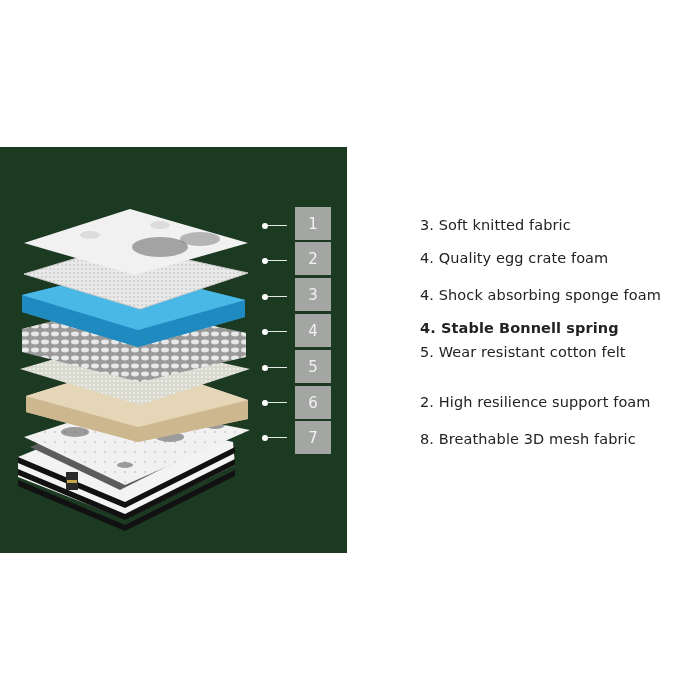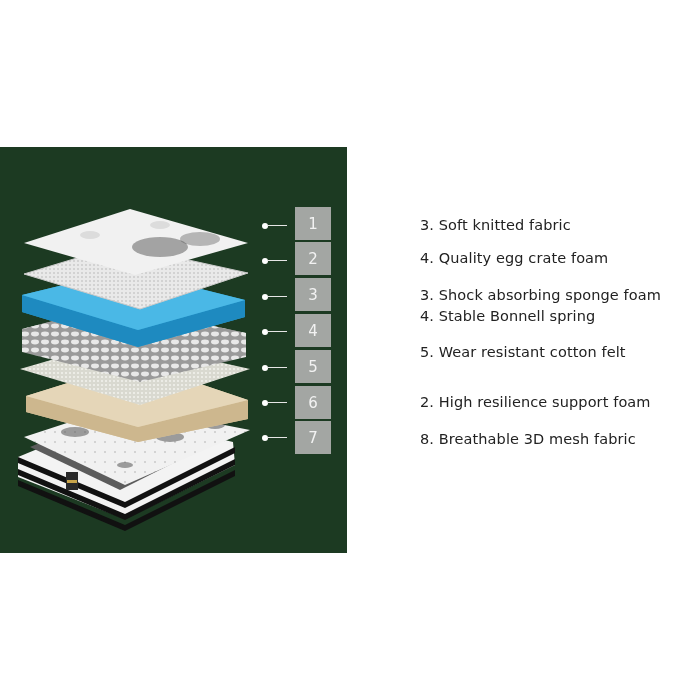--- a/index.html
+++ b/index.html
@@ -111,18 +111,18 @@
   <div class="num-box" style="top:239px;">6</div>
 
   <div class="dot" style="top:288px;"></div>
   <div class="line" style="top:290px;"></div>
   <div class="num-box" style="top:274px;">7</div>
 </div>
 
 <div class="labels">
   <div class="label" style="top:217px;">3. Soft knitted fabric</div>
   <div class="label" style="top:250px;">4. Quality egg crate foam</div>
-  <div class="label" style="top:287px;">3. Shock absorbing sponge foam</div>
-  <div class="label" style="top:308px;">4. Stable Bonnell spring</div>
+  <div class="label" style="top:287px;">4. Shock absorbing sponge foam</div>
+  <div class="label" style="top:320px;font-weight:bold;">4. Stable Bonnell spring</div>
   <div class="label" style="top:344px;">5. Wear resistant cotton felt</div>
   <div class="label" style="top:394px;">2. High resilience support foam</div>
   <div class="label" style="top:431px;">8. Breathable 3D mesh fabric</div>
 </div>
 
 </body></html>

